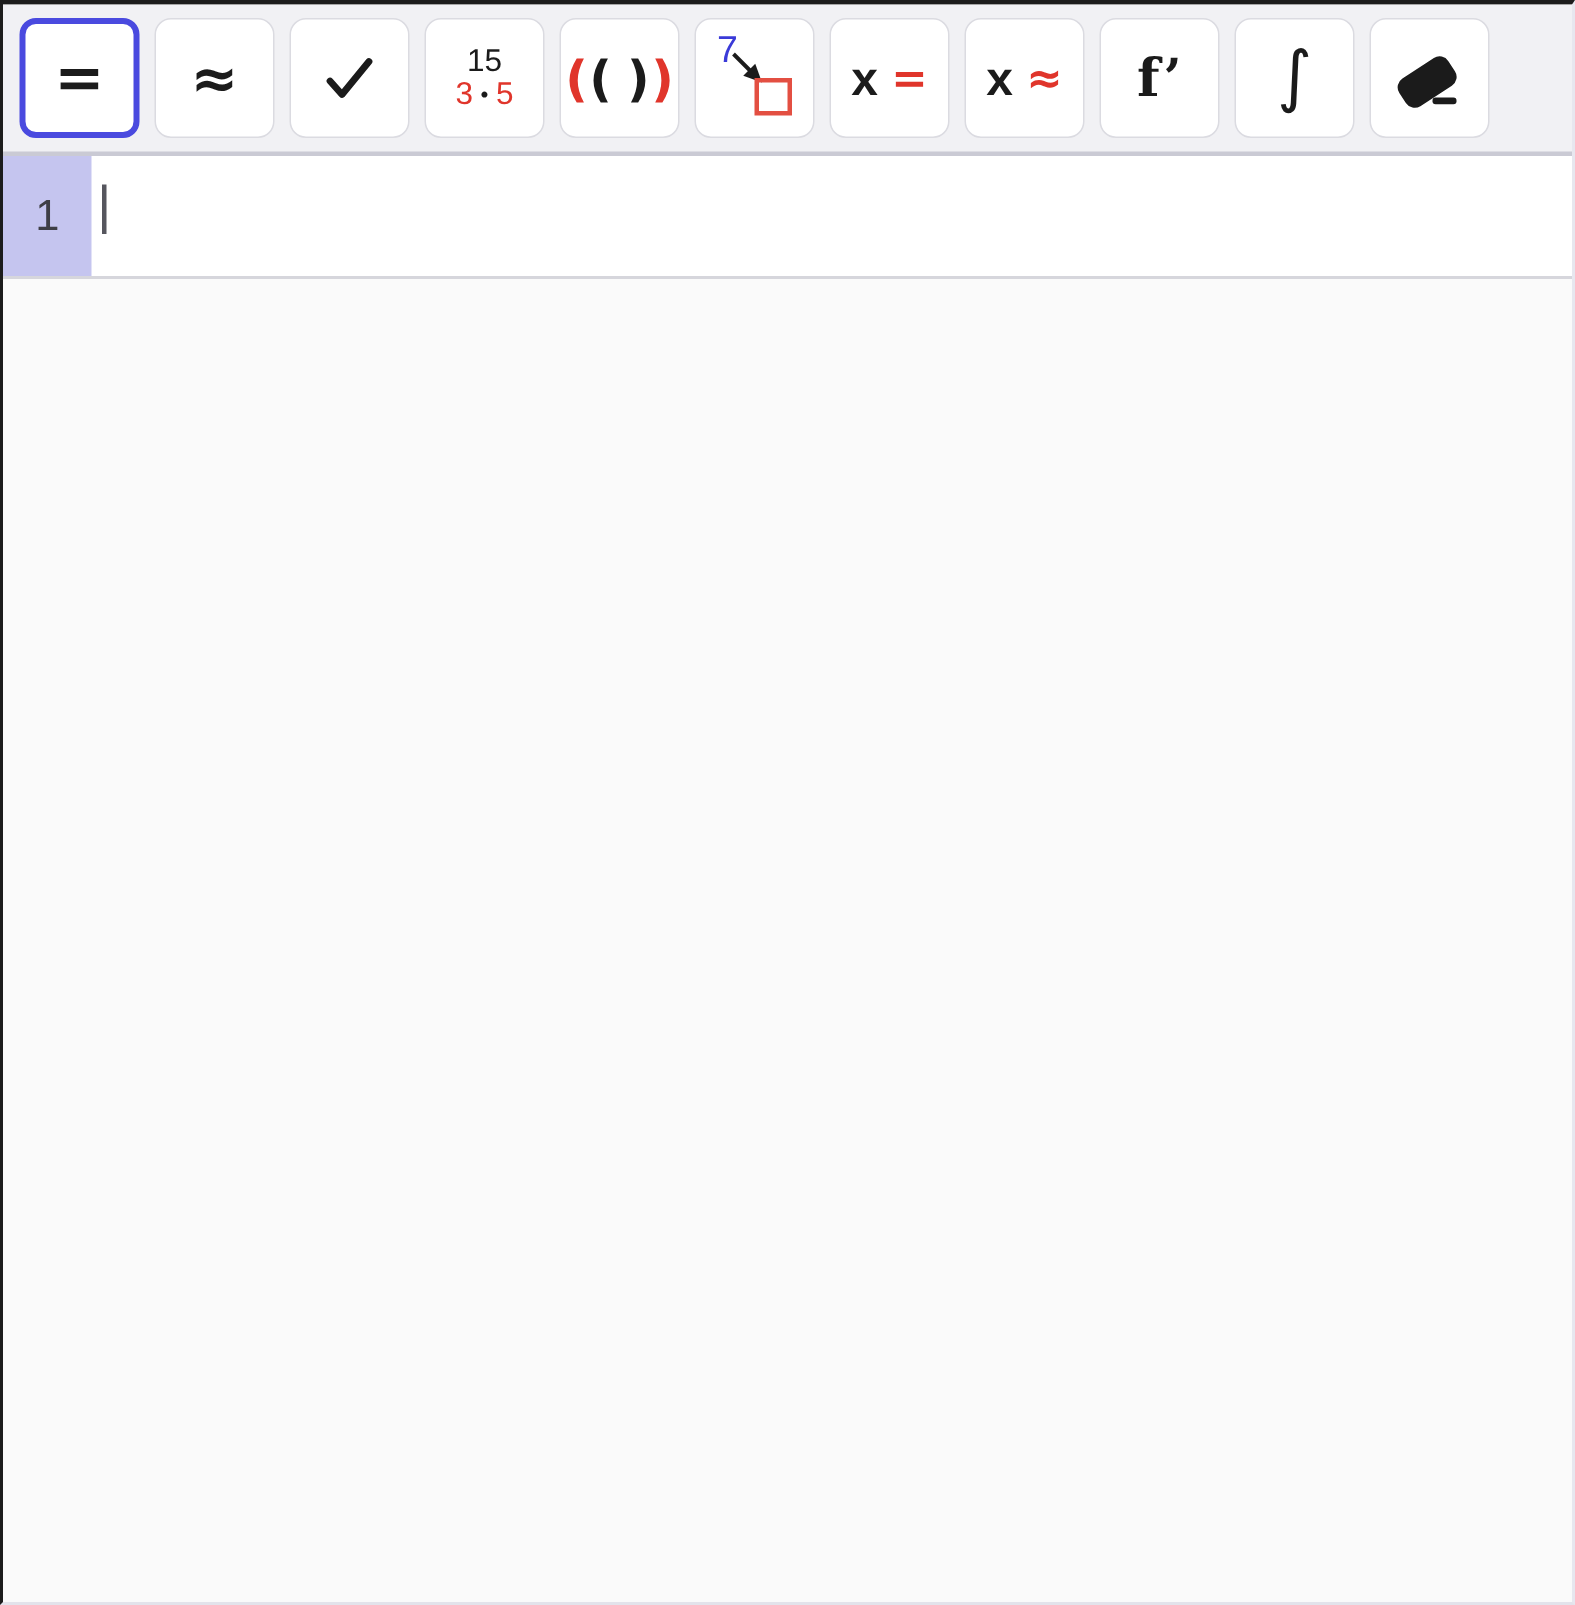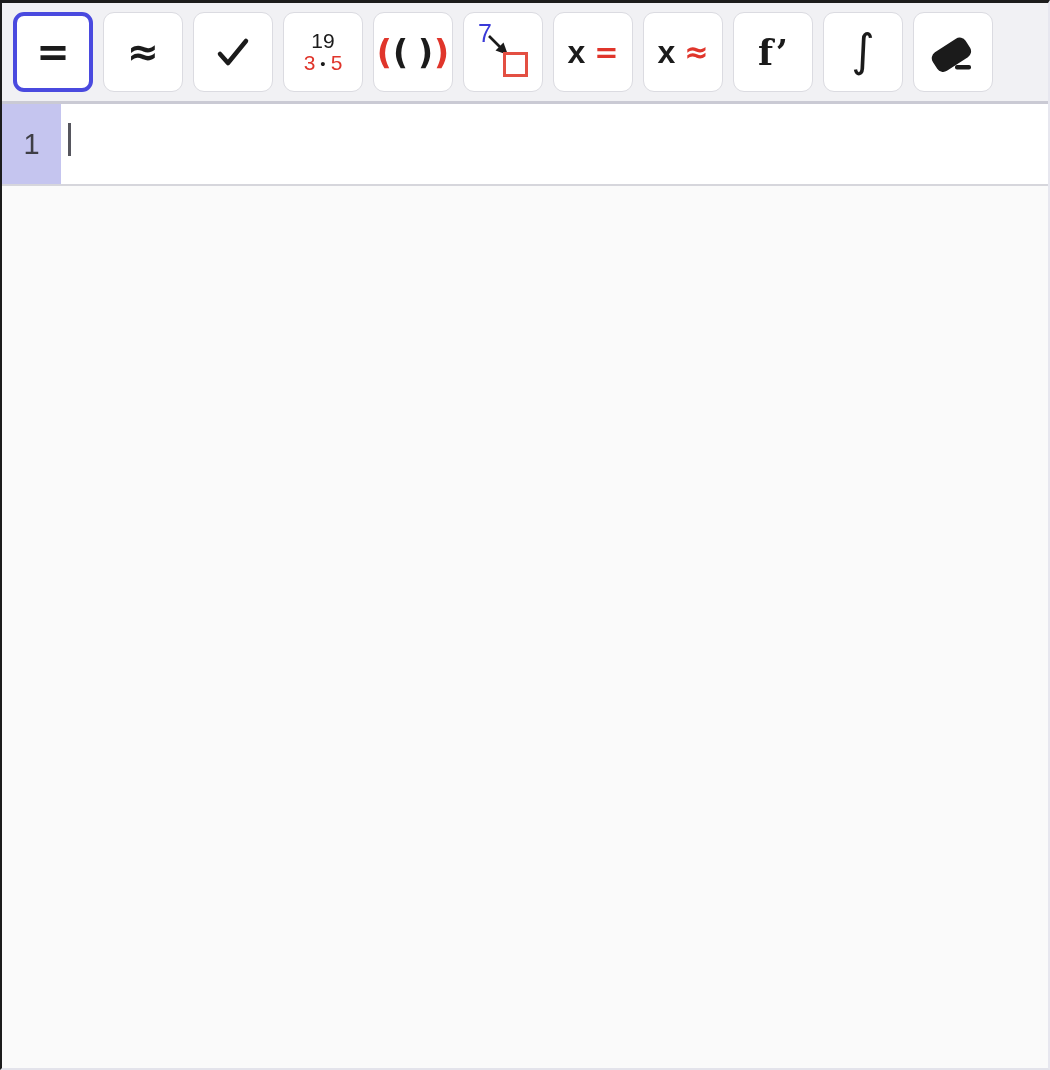--- a/index.html
+++ b/index.html
@@ -182,21 +182,21 @@
     </button>
 
     <button class="tbtn">
       <svg width="38" height="32" viewBox="0 0 38 32">
         <polyline points="6,18 14,27 32,5" fill="none" stroke="#1b1b1b" stroke-width="4.5" stroke-linecap="round" stroke-linejoin="round"></polyline>
       </svg>
     </button>
 
     <button class="tbtn">
       <span class="factor-wrap">
-        <span class="blk">19</span>
+        <span class="blk">15</span>
         <span class="f-bot">
           <span class="red">3</span>
           <span class="f-dot">•</span>
           <span class="red">5</span>
         </span>
       </span>
     </button>
 
     <button class="tbtn">
       <span class="expand-wrap">

